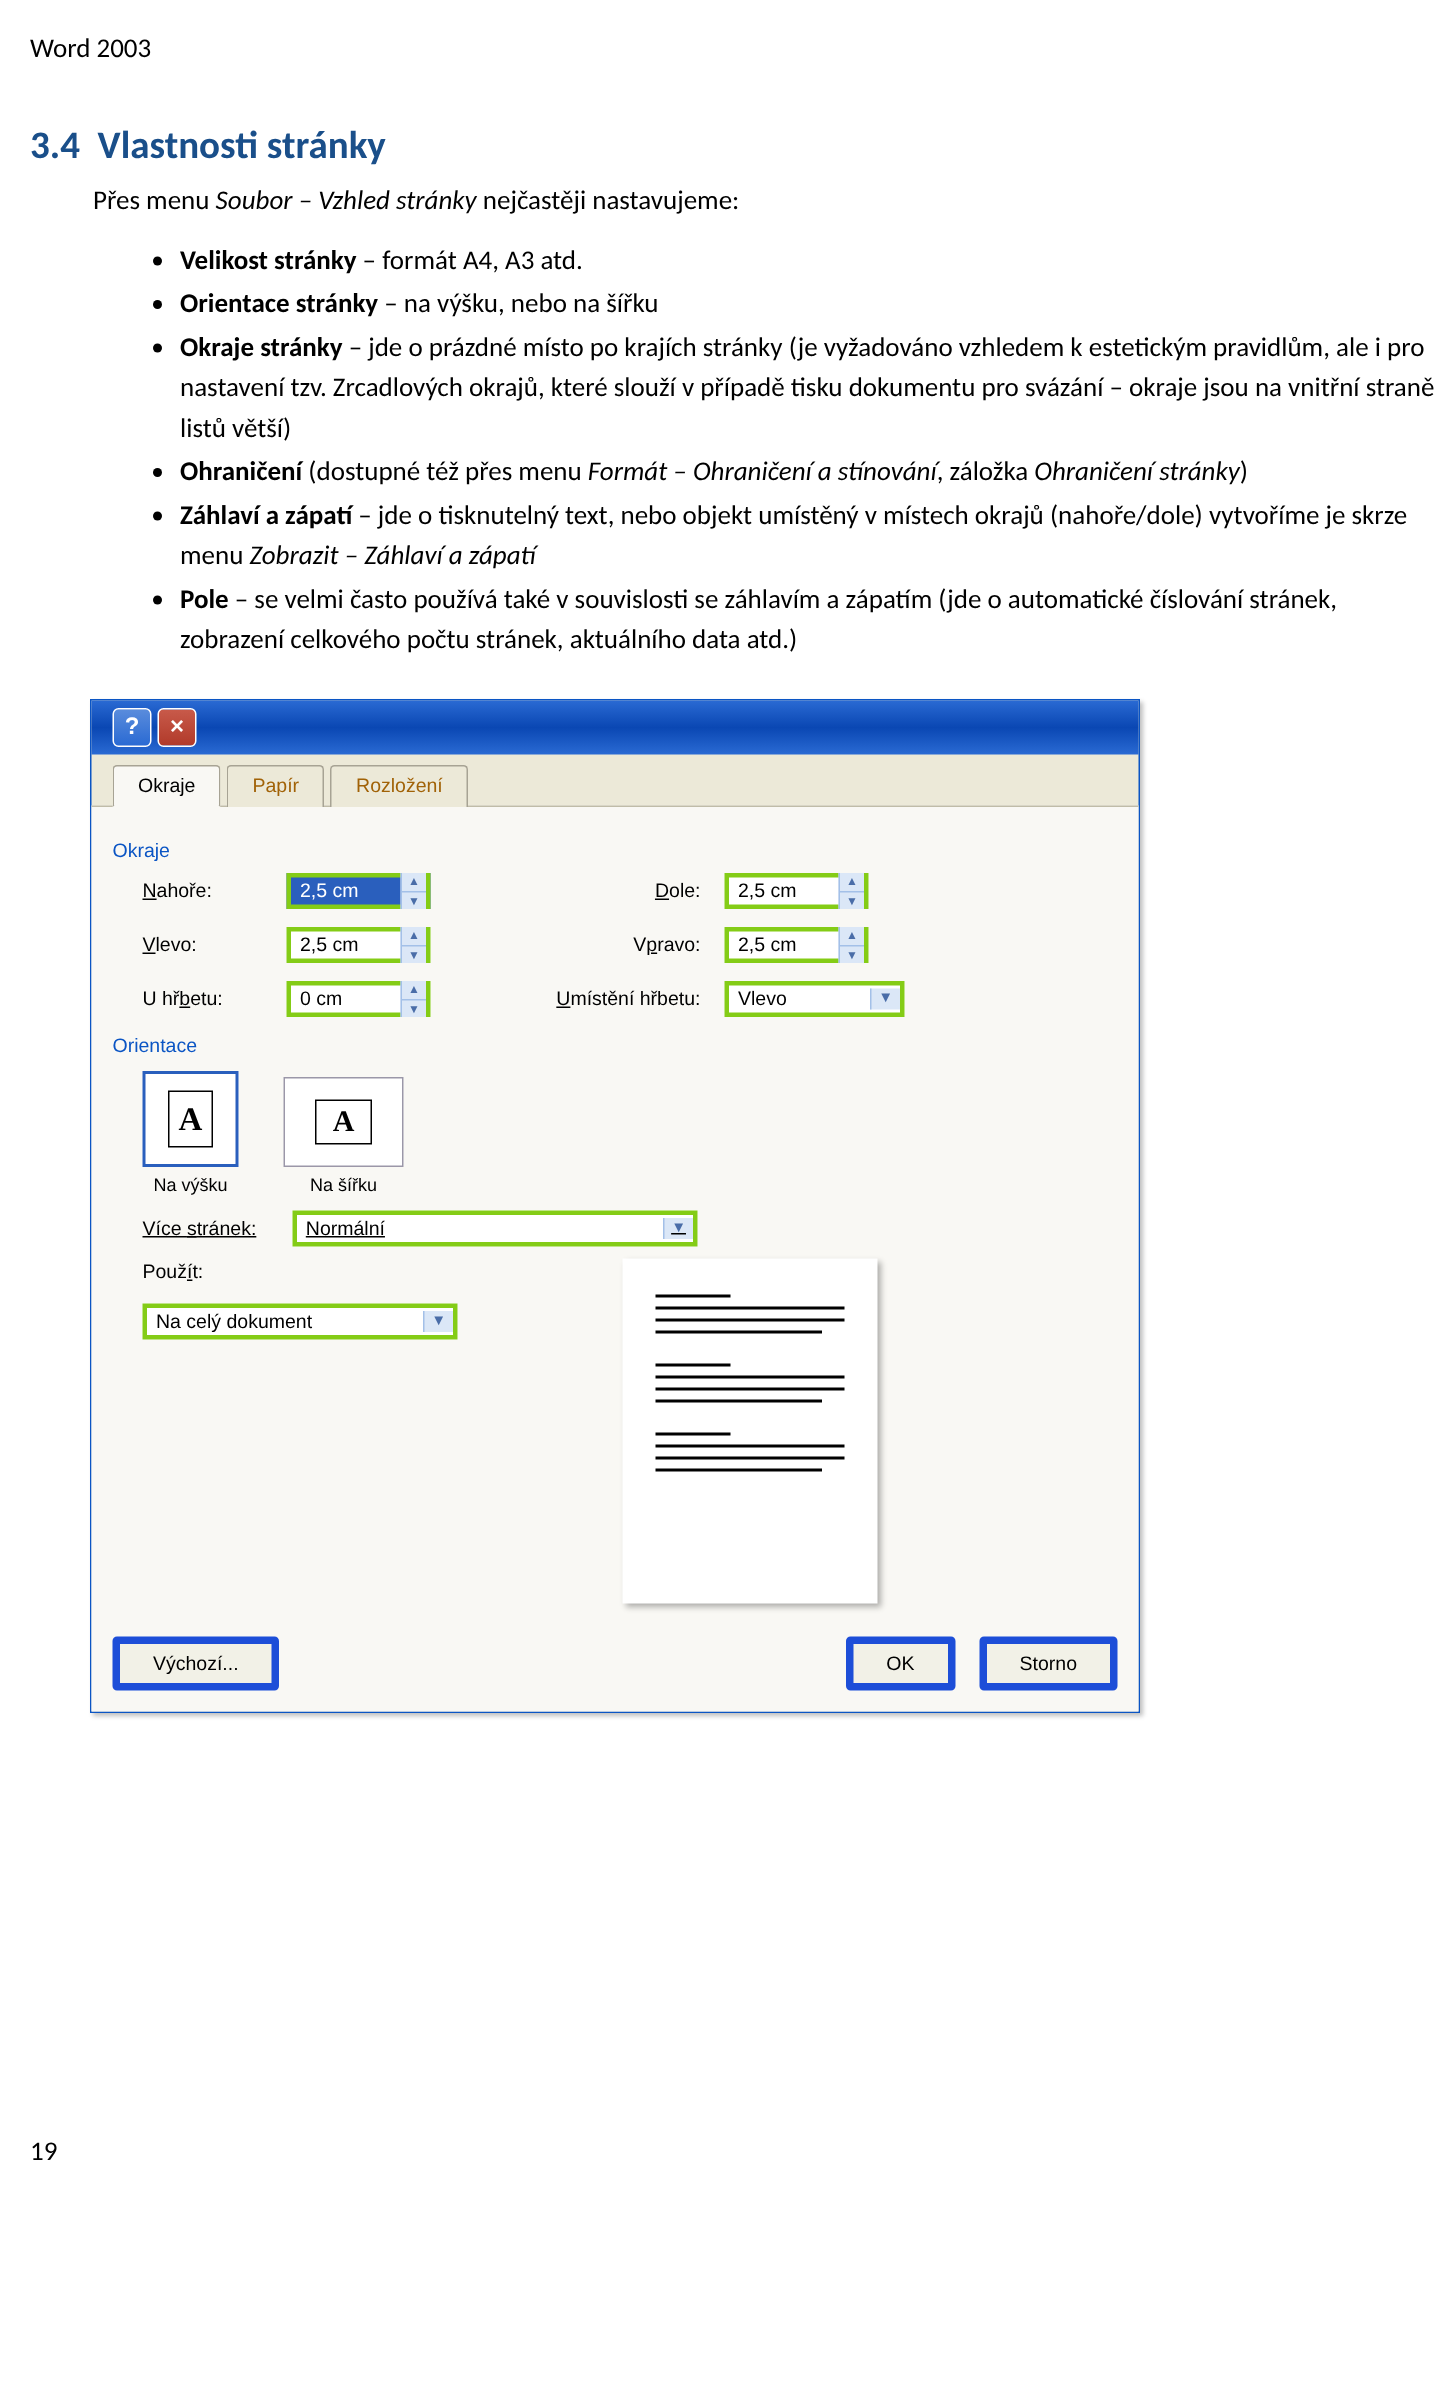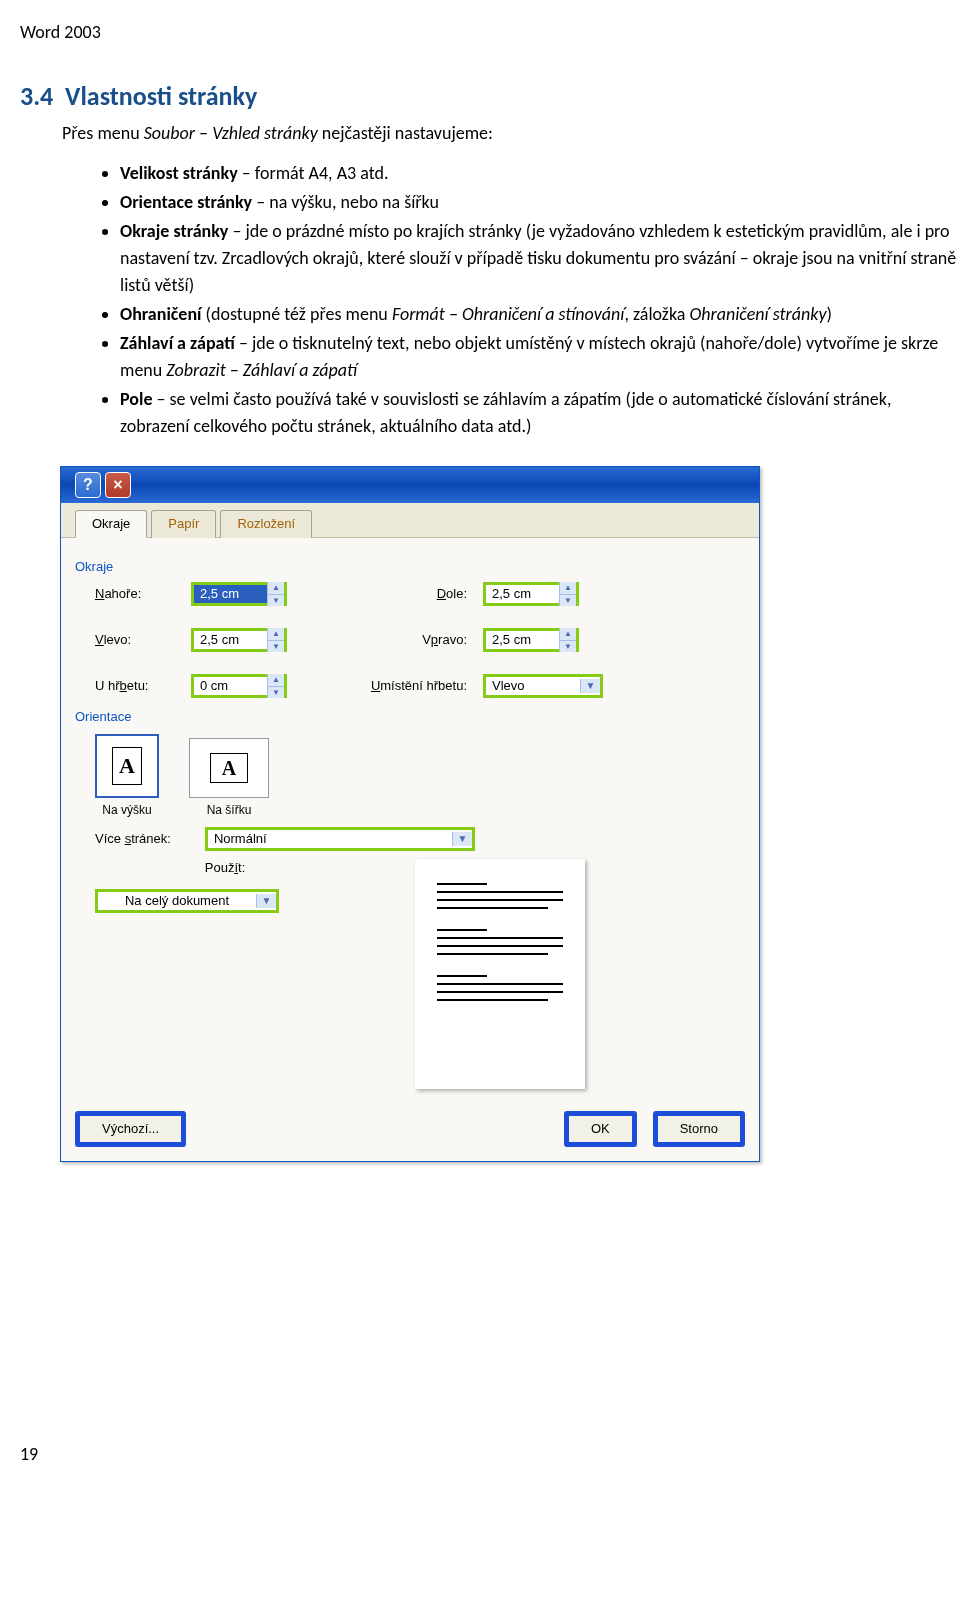--- a/index.html
+++ b/index.html
@@ -79,21 +79,21 @@
     background: #f9f8f4;
     color: #000;
     border-bottom: 1px solid #f9f8f4;
     z-index: 2;
   }
   .tabstrip-wrap { padding: 0 14px; }
   .grouplabel { color: #0b55c4; font-size: 13px; margin: 10px 0 6px 0; }
   .grid2 {
     display: grid;
     grid-template-columns: 80px 130px 130px 130px;
-    gap: 22px 16px;
+    gap: 12px 16px;
     align-items: center;
     margin-left: 20px;
     margin-bottom: 4px;
   }
   .flabel { font-size: 13px; color: #000; }
   .spinbox, .combo {
     height: 24px;
     border: 3px solid #84cc16;
     background: #fff;
     display: flex;
@@ -148,22 +148,22 @@
     font-family: "Times New Roman", serif;
     font-size: 22px; font-weight: bold;
   }
   .page-icon-landscape {
     width: 38px; height: 30px;
     border: 1.5px solid #000;
     display:flex; align-items:center; justify-content:center;
     font-family: "Times New Roman", serif;
     font-size: 20px; font-weight: bold;
   }
-  .pages-row { display: flex; align-items: center; gap: 34px; margin: 8px 0 4px 20px; }
-  .nahled-row { display: flex; gap: 60px; margin: 8px 0 0 20px; align-items: flex-start; text-align: center; }
+  .pages-row { display: flex; align-items: center; gap: 24px; margin: 8px 0 4px 20px; text-decoration: underline; }
+  .nahled-row { display: flex; gap: 60px; margin: 8px 0 0 20px; align-items: flex-start; }
   .nahled-left { flex: 0 0 260px; }
   .nahled-left-label { margin-bottom: 12px; }
   .preview {
     width: 170px; height: 230px; background: #fff;
     box-shadow: 2px 2px 4px rgba(0,0,0,0.3);
     padding: 24px 22px;
     display: flex; flex-direction: column; gap: 6px;
   }
   .preview .ln { height: 2px; background: #000; }
   .preview .ln.s1 { width: 40%; }
@@ -309,21 +309,21 @@
         <div class="flabel">Více <span class="underline">s</span>tránek:</div>
         <div class="combo wide">
           <span class="val">Normální</span>
           <span class="arrow">▼</span>
         </div>
       </div>
 
       <div class="nahled-row">
         <div class="nahled-left">
           <div class="flabel nahled-left-label">Použ<span class="underline">í</span>t:</div>
-          <div class="combo" style="width:184px">
+          <div class="combo" style="width:210px">
             <span class="val">Na celý dokument</span>
             <span class="arrow">▼</span>
           </div>
         </div>
         <div class="preview">
           <div class="ln s1"></div>
           <div class="ln s2"></div>
           <div class="ln s2"></div>
           <div class="ln s3"></div>
           <div class="gap"></div>

